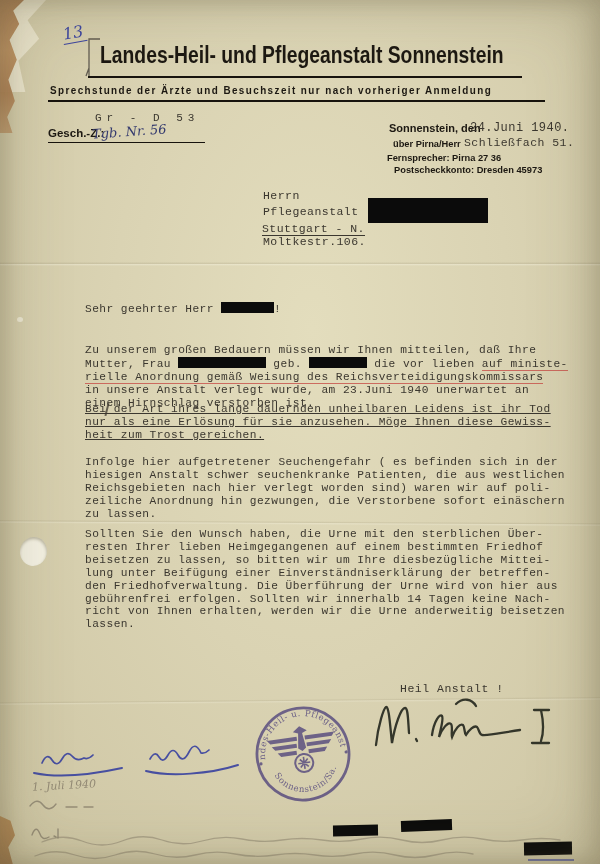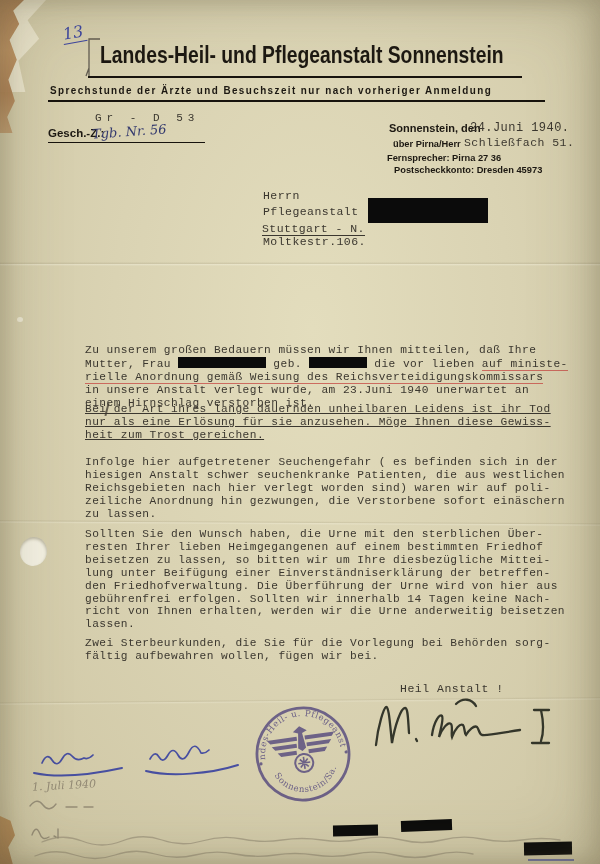--- a/index.html
+++ b/index.html
@@ -68,20 +68,23 @@
   <div class="abs mono" style="left:464px;top:136px;font-size:11.5px;white-space:nowrap;">Schließfach 51.</div>
   <div class="abs print" style="left:387px;top:153px;font-size:9.3px;font-weight:700;white-space:nowrap;">Fernsprecher: Pirna 27 36</div>
   <div class="abs print" style="left:394px;top:165px;font-size:9.3px;font-weight:700;white-space:nowrap;">Postscheckkonto: Dresden 45973</div>
 
   <div class="abs mono" style="left:263px;top:189px;font-size:11.5px;">Herrn</div>
   <div class="abs mono" style="left:263px;top:205px;font-size:11.5px;">Pflegeanstalt</div>
   <div class="redact-abs" style="left:368px;top:198px;width:120px;height:25px;"></div>
   <div class="abs mono underline-ink" style="left:262px;top:222px;font-size:11.5px;">Stuttgart - N.</div>
   <div class="abs mono" style="left:263px;top:235px;font-size:11.5px;">Moltkestr.106.</div>
 
+  <div class="abs mono body-text" style="left:85px;top:289px;">
+    <span>Sehr geehrter Herr </span><span class="redact" style="width:53px;"></span><span>!</span>
+  </div>
 
   <div class="abs mono body-text" style="left:85px;top:331px;">
     <span>Zu unserem großen Bedauern müssen wir Ihnen mitteilen, daß Ihre
 Mutter, Frau </span><span class="redact" style="width:88px;"></span><span> geb. </span><span class="redact" style="width:58px;"></span><span> die vor lieben </span><span class="redline">auf ministe-
 rielle Anordnung gemäß Weisung des Reichsverteidigungskommissars</span><span>
 in unsere Anstalt verlegt wurde, am 23.Juni 1940 unerwartet an
 einem Hirnschlag verstorben ist.</span>
   </div>
 
   <div class="abs mono body-text" style="left:85px;top:403px;text-decoration:underline;">Bei der Art ihres lange dauernden unheilbaren Leidens ist ihr Tod
@@ -97,22 +100,20 @@
 
   <div class="abs mono body-text" style="left:85px;top:528px;">Sollten Sie den Wunsch haben, die Urne mit den sterblichen Über-
 resten Ihrer lieben Heimgegangenen auf einem bestimmten Friedhof
 beisetzen zu lassen, so bitten wir um Ihre diesbezügliche Mittei-
 lung unter Beifügung einer Einverständniserklärung der betreffen-
 den Friedhofverwaltung. Die Überführung der Urne wird von hier aus
 gebührenfrei erfolgen. Sollten wir innerhalb 14 Tagen keine Nach-
 richt von Ihnen erhalten, werden wir die Urne anderweitig beisetzen
 lassen.</div>
 
-  <div class="abs mono body-text" style="left:85px;top:637px;">Zwei Sterbeurkunden, die Sie für die Vorlegung bei Behörden sorg-
-fältig aufbewahren wollen, fügen wir bei.</div>
 
   <div class="abs mono" style="left:400px;top:682px;font-size:11.5px;letter-spacing:.5px;">Heil Anstalt !</div>
 
   <svg class="abs" style="left:368px;top:697px;" width="210" height="58">
     <g fill="none" stroke="#23261d" stroke-width="2.3" stroke-linecap="round" opacity=".9">
       <path d="M8,48 C10,28 16,11 18,10 C21,9 22,28 24,46 C27,28 33,11 37,11 C40,11 40,22 41,36"></path>
       <path d="M48,42 l1,2"></path>
       <path d="M88,7 C95,0 104,2 108,9"></path>
       <path d="M64,38 C66,24 72,16 74,19 C76,22 72,34 71,40 C74,32 80,24 83,27 C85,29 83,37 84,40 C87,32 92,26 95,28 C97,30 96,36 98,38 C101,33 106,28 109,30 C111,32 111,37 114,38 C120,39 132,36 152,33"></path>
       <path d="M166,13 h15 M173,13 c2,9 3,22 0,31 M164,46 h17"></path>

